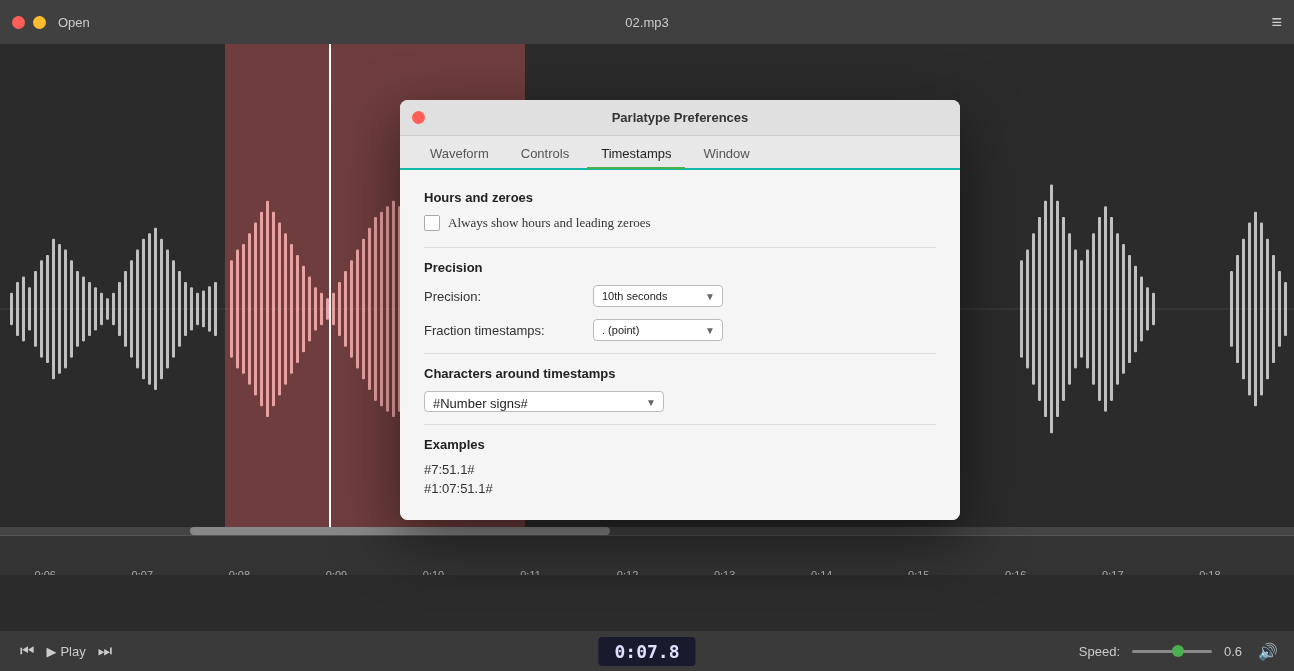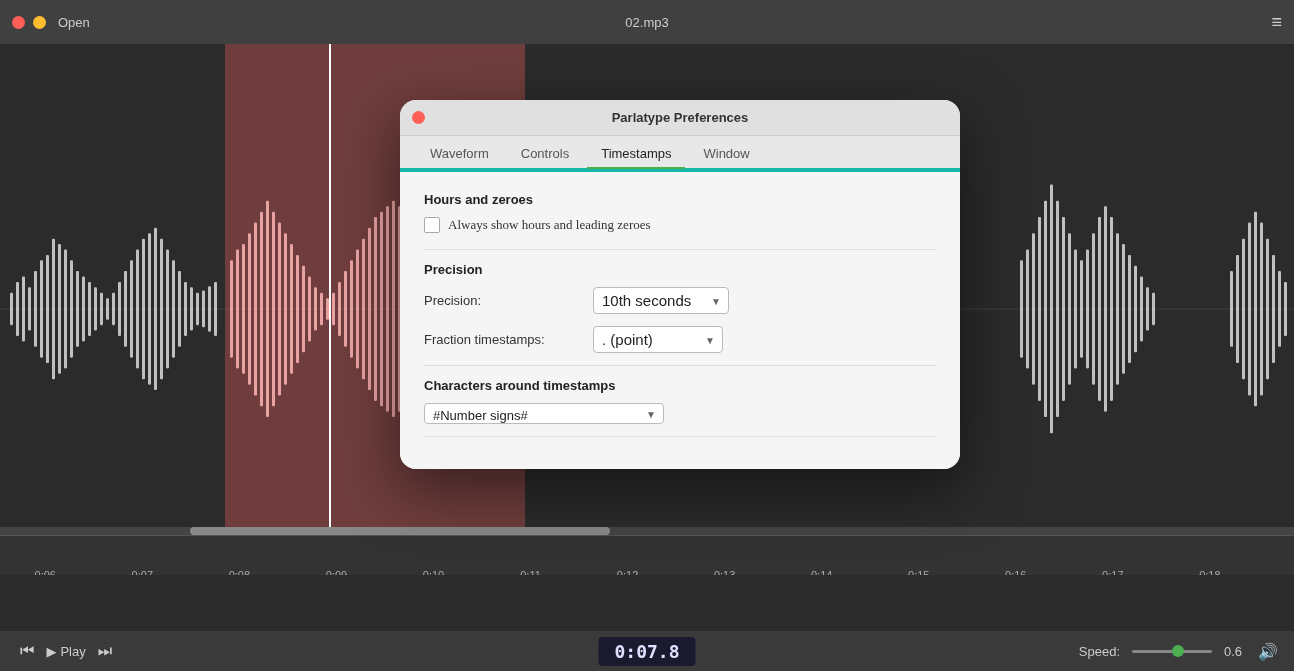--- a/index.html
+++ b/index.html
@@ -209,21 +209,21 @@
       bottom: 0;
       z-index: 100;
       pointer-events: none;
     }
     .dialog {
       position: absolute;
       top: 100px;
       left: 400px;
       width: 560px;
       background: #f0f0f0;
-      border-radius: 16px;
+      border-radius: 8px;
       box-shadow: 0 20px 60px rgba(0,0,0,0.5);
       pointer-events: all;
       color: #222;
       overflow: hidden;
     }
     .dialog-titlebar {
       background: #e0e0e0;
       height: 36px;
       display: flex;
       align-items: center;
@@ -243,21 +243,21 @@
       left: 50%;
       transform: translateX(-50%);
       font-size: 13px;
       font-weight: 600;
       color: #333;
       pointer-events: none;
     }
     .dialog-tabs {
       display: flex;
       background: #e8e8e8;
-      border-bottom: 4px solid #14b8a6;
+      border-bottom: 2px solid #14b8a6;
       padding: 0 16px;
       padding-top: 4px;
       gap: 4px;
     }
     .dialog-tab {
       padding: 6px 14px;
       font-size: 13px;
       cursor: pointer;
       border: none;
       background: none;
@@ -309,21 +309,21 @@
       font-size: 13px;
       color: #333;
       width: 140px;
       flex-shrink: 0;
     }
     .dropdown-select {
       background: #fff;
       border: 1px solid #bbb;
       border-radius: 4px;
       padding: 4px 28px 4px 8px;
-      font-size: 15px;
+      font-size: 11px;
       color: #222;
       appearance: none;
       position: relative;
       min-width: 130px;
       cursor: pointer;
     }
     .dropdown-wrapper {
       position: relative;
       display: inline-block;
     }
@@ -667,15 +667,20 @@
           <option>#Number signs#</option>
           <option>No characters</option>
           <option>Custom</option>
         </select>
         <span class="dropdown-arrow">▼</span>
       </div>
 
       <div class="divider"></div>
 
       
+      <div class="examples-section">
+        <div class="section-title">Examples</div>
+        <div class="example-text">#7:51.1#</div>
+        <div class="example-text">#1:07:51.1#</div>
+      </div>
     </div>
   </div>
 </div>
 
 </body></html>

